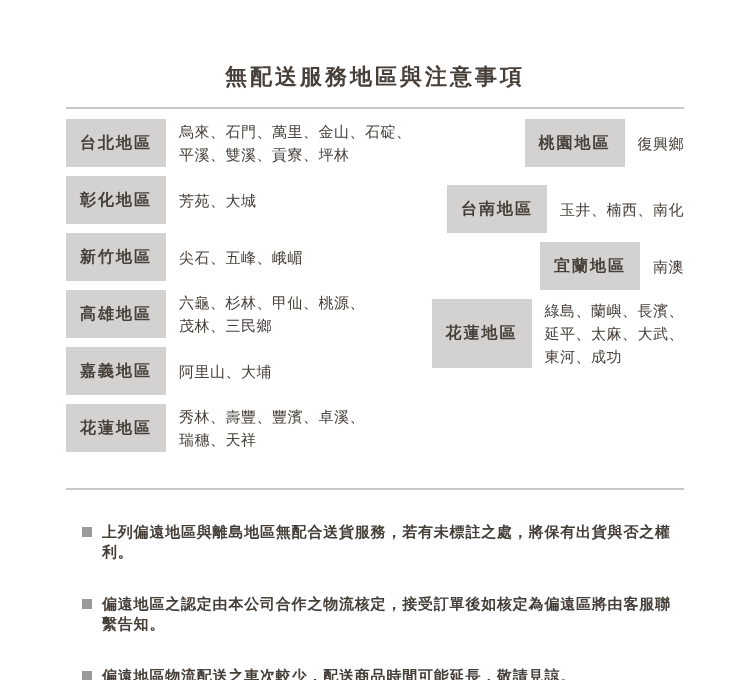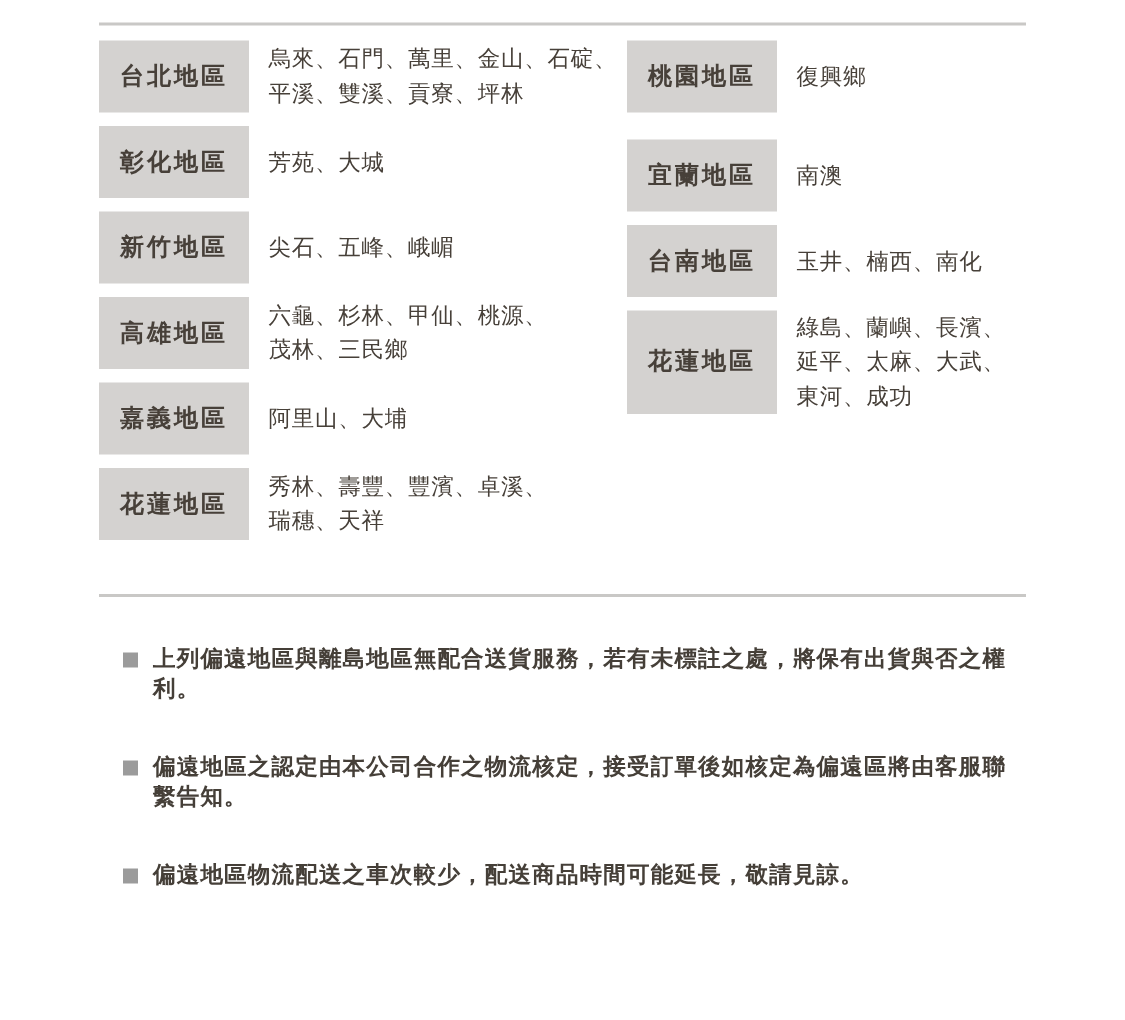--- a/index.html
+++ b/index.html
@@ -33,21 +33,21 @@
   }
   .regions {
     display: flex;
     margin-top: 10px;
   }
   .col {
     display: flex;
     flex-direction: column;
   }
   .col-left  { width: 352px; flex-shrink: 0; }
-  .col-right { flex: 1; }
+  .col-right { flex: 1; align-items: flex-end; }
   .region-row {
     display: flex;
     align-items: stretch;
     margin-bottom: 9px;
   }
   .region-label {
     width: 100px;
     min-height: 48px;
     flex-shrink: 0;
     background: #d4d2d0;
@@ -94,20 +94,21 @@
     background: #9b9b9b;
     flex-shrink: 0;
     margin: 5px 10px 0 16px;
   }
 </style>
 </head>
 <body>
 
 <div class="page">
 
+  <div class="page-title">無配送服務地區與注意事項</div>
 
   <div class="divider"></div>
 
   <div class="regions">
 
     <div class="col col-left">
       <div class="region-row">
         <div class="region-label">台北地區</div>
         <div class="region-areas">烏來、石門、萬里、金山、石碇、
 平溪、雙溪、貢寮、坪林</div>
@@ -137,26 +138,26 @@
     </div>
 
     <div class="col col-right">
       <div class="region-row">
         <div class="region-label">桃園地區</div>
         <div class="region-areas">復興鄉</div>
       </div>
       <div class="region-row">
       </div>
       <div class="region-row">
+        <div class="region-label">台南地區</div>
+        <div class="region-areas">玉井、楠西、南化</div>
+      </div>
+      <div class="region-row">
         <div class="region-label">宜蘭地區</div>
         <div class="region-areas">南澳</div>
-      </div>
-      <div class="region-row">
-        <div class="region-label">台南地區</div>
-        <div class="region-areas">玉井、楠西、南化</div>
       </div>
       <div class="region-row">
         <div class="region-label">花蓮地區</div>
         <div class="region-areas">綠島、蘭嶼、長濱、
 延平、太麻、大武、
 東河、成功</div>
       </div>
     </div>
 
   </div>

